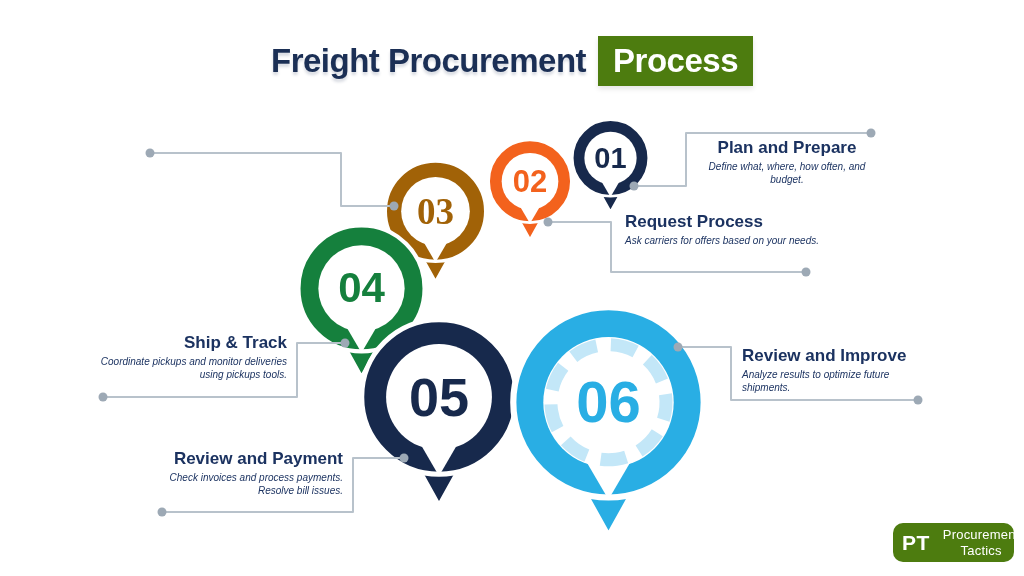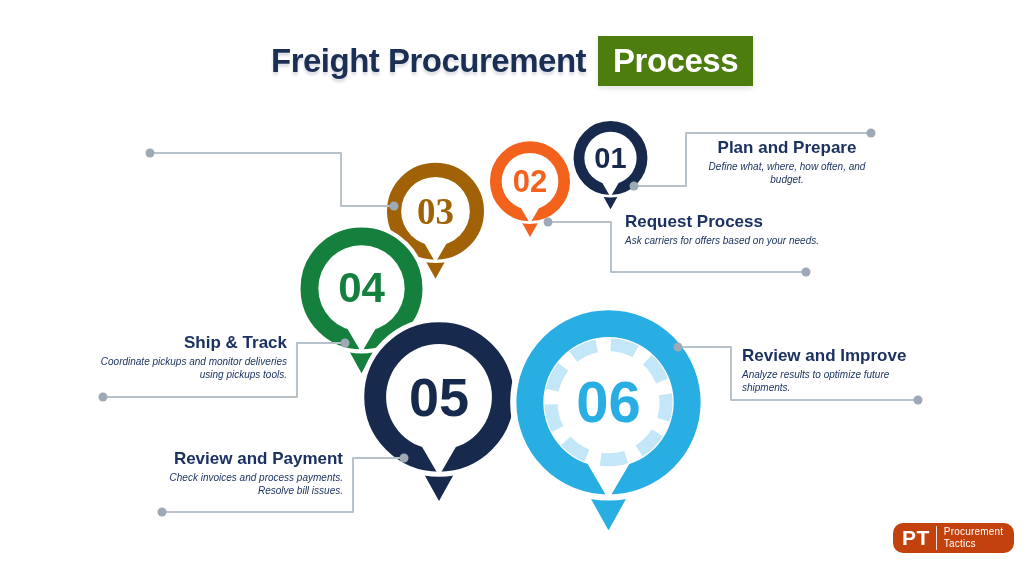--- a/index.html
+++ b/index.html
@@ -50,27 +50,27 @@
   .note-h{font-size:17px;font-weight:700;margin-bottom:3px;color:#1B3260;}
   .note-b{font-size:10px;line-height:1.28;font-weight:400;font-style:italic;}
   .note-plan   {left:698px;top:138px;width:178px;text-align:center;}
   .note-quotes {left:625px;top:212px;width:196px;text-align:left;}
   .note-carrier{left:132px;top:154px;width:205px;text-align:right;}
   .note-ship   {left:75px; top:333px;width:212px;text-align:right;}
   .note-pay    {left:147px;top:449px;width:196px;text-align:right;}
   .note-improve{left:742px;top:338px;width:182px;text-align:left;margin-top:8px;}
   
   .logo{
-    position:absolute;left:893px;top:523px;width:121px;height:30px;z-index:9;
-    background:#c2410c;border-radius:10px;
+    position:absolute;left:893px;top:523px;width:121px;height:39px;z-index:9;
+    background:#4d7c0f;border-radius:10px;
     display:flex;align-items:center;padding:0 9px;box-sizing:border-box;color:#ffffff;
   }
   .logo-abbr{font-size:21px;font-weight:700;letter-spacing:0.5px;}
   .logo-sep{width:1px;height:24px;background:rgba(255,255,255,0.85);margin:0 7px 0 6px;}
-  .logo-text{font-size:10px;line-height:1.2;letter-spacing:0.2px;}
+  .logo-text{font-size:13px;line-height:1.2;letter-spacing:0.2px;text-align:center;}
 </style>
 </head>
 <body>
 
 <div class="canvas">
 
   <div class="title">
     <span class="title-plain">Freight Procurement</span>
     <span class="title-highlight">Process</span>
   </div>

